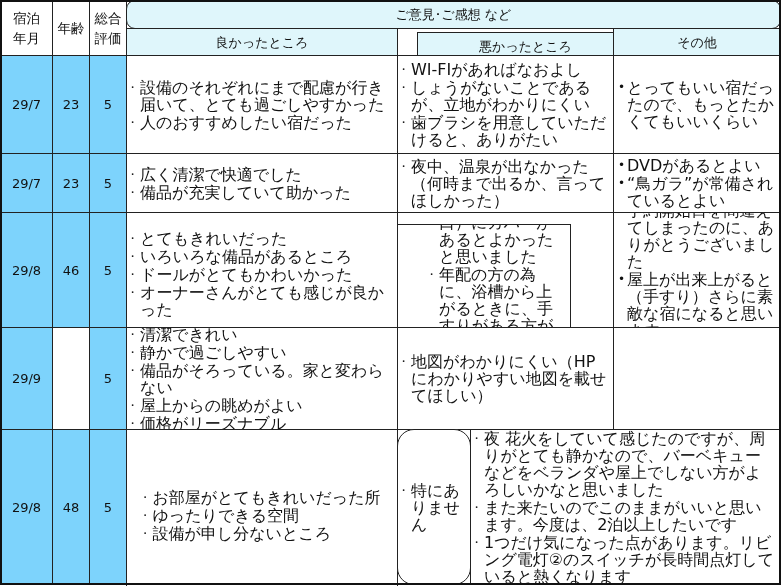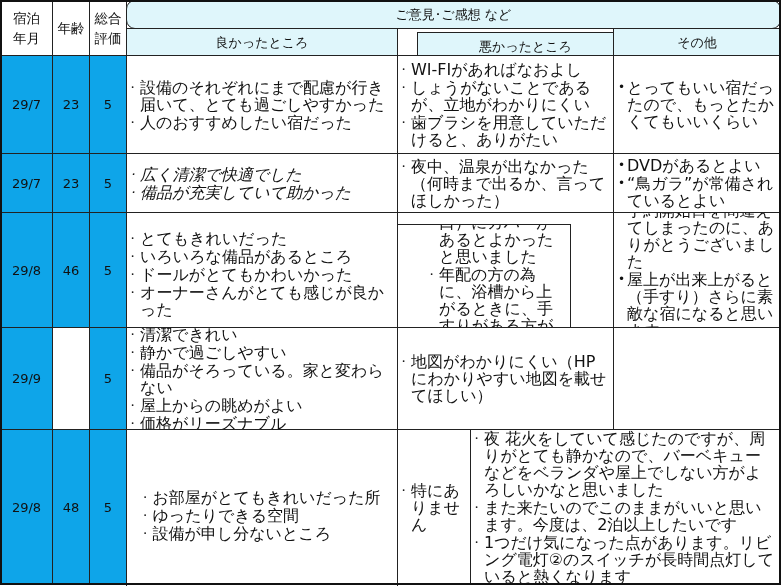--- a/index.html
+++ b/index.html
@@ -5,21 +5,21 @@
   html, body { margin: 0; padding: 0; background: #ffffff; }
   body { width: 782px; height: 586px; position: relative; overflow: hidden;
          font-family: "DejaVu Sans", "Liberation Sans", sans-serif; color: #111; }
   .sheet { position: absolute; left: 0; top: 0; width: 782px; height: 586px; }
   .cell { position: absolute; box-sizing: border-box; border: 1px solid #222;
           font-size: 16px; line-height: 17px; overflow: hidden; }
   .hdr { background: #dff6fb; display: flex; align-items: center; justify-content: center;
          text-align: center; font-size: 13px; }
   .hdr-left { background: #ffffff; display: flex; align-items: center; justify-content: center;
               text-align: center; font-size: 13.5px; line-height: 20px; white-space: pre-line; }
-  .meta { background: #0ea5e9; display: flex; align-items: center; justify-content: center;
+  .meta { background: #7dd3fc; display: flex; align-items: center; justify-content: center;
           font-size: 13px; }
   .txt { background: #ffffff; display: flex; align-items: center; padding: 0 4px; }
   .txt ul { list-style: none; margin: 0; padding: 0; }
   .txt li { position: relative; padding-left: 9px; margin: 1px 0; }
   .txt li::before { content: "・"; position: absolute; left: -4px; font-size: 11px; }
   .txt.dots li::before { content: "•"; left: 0; font-size: 12px; }
   .frame { position: absolute; left: 0; top: 0; width: 781px; height: 585px; box-sizing: border-box;
            border: 2px solid #111; pointer-events: none; }
 </style>
 </head>
@@ -55,21 +55,21 @@
   </div>
   <div class="cell txt dots" style="left:613px;top:55px;width:168px;height:99px;">
     <ul>
       <li>とってもいい宿だったので、もっとたかくてもいいくらい</li>
     </ul>
   </div>
 
   <div class="cell meta" style="left:0;top:153px;width:53px;height:60px;">29/7</div>
   <div class="cell meta" style="left:52px;top:153px;width:38px;height:60px;">23</div>
   <div class="cell meta" style="left:89px;top:153px;width:38px;height:60px;">5</div>
-  <div class="cell txt" style="left:126px;top:153px;width:294px;height:60px;font-style:italic;">
+  <div class="cell txt" style="left:126px;top:153px;width:294px;height:60px;">
     <ul>
       <li>広く清潔で快適でした</li>
       <li>備品が充実していて助かった</li>
     </ul>
   </div>
   <div class="cell txt" style="left:397px;top:153px;width:217px;height:60px;">
     <ul>
       <li>夜中、温泉が出なかった（何時まで出るか、言ってほしかった）</li>
     </ul>
   </div>
@@ -124,21 +124,21 @@
   <div class="cell meta" style="left:0;top:429px;width:53px;height:156px;">29/8</div>
   <div class="cell meta" style="left:52px;top:429px;width:38px;height:156px;">48</div>
   <div class="cell meta" style="left:89px;top:429px;width:38px;height:156px;">5</div>
   <div class="cell txt" style="left:126px;top:429px;width:272px;height:172px;justify-content:center;">
     <ul>
       <li>お部屋がとてもきれいだった所</li>
       <li>ゆったりできる空間</li>
       <li>設備が申し分ないところ</li>
     </ul>
   </div>
-  <div class="cell txt" style="left:397px;top:429px;width:74px;height:156px;">
+  <div class="cell txt" style="left:397px;top:429px;width:74px;height:156px;border-radius:17px;">
     <ul>
       <li>特にありません</li>
     </ul>
   </div>
   <div class="cell txt" style="left:470px;top:429px;width:311px;height:156px;">
     <ul>
       <li>夜 花火をしていて感じたのですが、周りがとても静かなので、バーベキューなどをベランダや屋上でしない方がよろしいかなと思いました</li>
       <li>また来たいのでこのままがいいと思います。今度は、2泊以上したいです</li>
       <li>1つだけ気になった点があります。リビング電灯②のスイッチが長時間点灯していると熱くなります</li>
     </ul>

